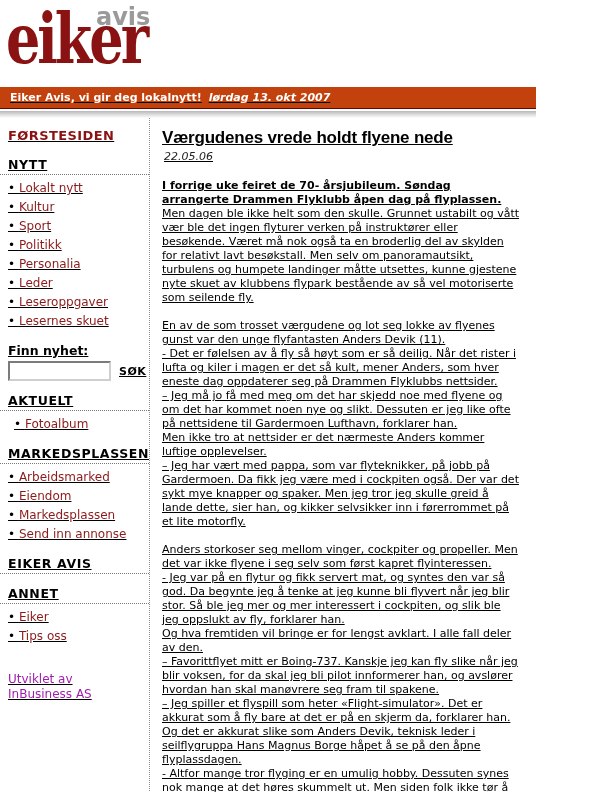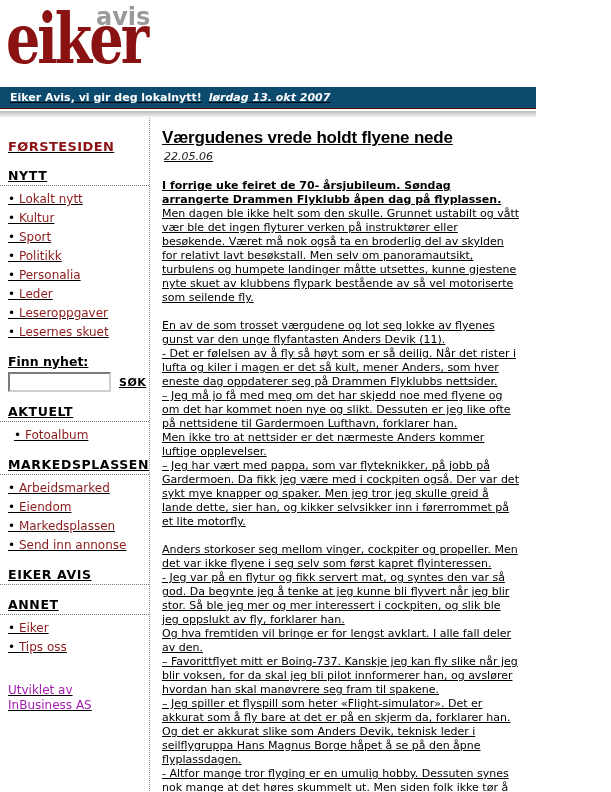--- a/index.html
+++ b/index.html
@@ -16,32 +16,32 @@
     font-size: 54px; line-height: 1; color: #8b1212;
     letter-spacing: -3px;
     transform: scaleY(1.28); transform-origin: left top;
   }
   .logo-top {
     position: absolute; left: 96px; top: 5px; z-index: 2;
     font-weight: bold; font-size: 24px; line-height: 1; color: #9a9a9a;
   }
   
   .banner {
-    height: 22px; background: #0c4a6e; color: #fff;
+    height: 22px; background: #c2410c; color: #fff;
     display: flex; align-items: center; padding-left: 10px;
     font-size: 11px; font-weight: bold;
     border-bottom: 1px solid #5f0808;
   }
   .banner .banner-date { font-style: italic; margin-left: 7px; }
   .divider-strip { height: 7px; margin-top: 2px;
     background: linear-gradient(to bottom, #b9b9b9, #ffffff); }
   
   .content { display: flex; height: 673px; }
   .sidebar {
-    width: 150px; flex: 0 0 150px; padding-top: 21px;
+    width: 150px; flex: 0 0 150px; padding-top: 10px;
     border-right: 1px dotted #8c8c8c; font-size: 12px;
   }
   .right-rule {
     position: absolute; left: 601px; top: 118px; bottom: 42px; width: 0;
     border-left: 1px dotted #9a9a9a;
   }
   
   .front-link {
     display: block; margin: 0 0 14px 8px;
     color: #8b1212; font-weight: bold; font-size: 13px; letter-spacing: 0.4px;

